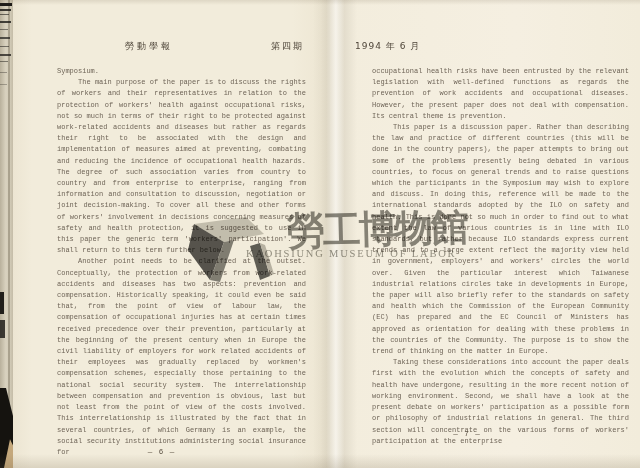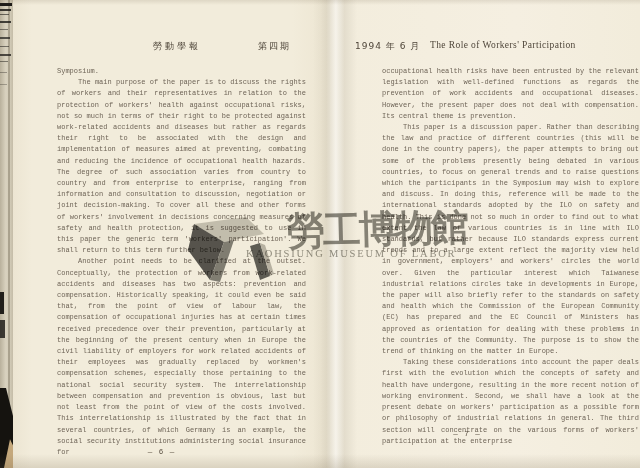--- a/index.html
+++ b/index.html
@@ -105,34 +105,33 @@
   <div class="tick" style="top:84px;width:7px;height:1px;opacity:.3;"></div>
   <div class="edge-blob" style="left:0;top:292px;width:4px;height:22px;"></div>
   <div class="edge-blob" style="left:0;top:320px;width:5px;height:18px;opacity:.85;"></div>
 </div>
 <div class="corner-dark"></div>
 <div class="corner-tan"></div>
 
 <div class="spread">
 
   <div class="page page-left">
-    <div class="hdr cjk" style="left:140px;letter-spacing:3px;text-align:right;">勞動學報</div>
-    <div class="hdr cjk" style="left:245px;letter-spacing:2px;">第四期</div>
+    <div class="hdr cjk" style="left:112px;letter-spacing:3px;text-align:right;">勞動學報</div>
+    <div class="hdr cjk" style="left:258px;letter-spacing:2px;">第四期</div>
     <div class="body-col" style="left:44px;width:249px;">
       <p class="noindent">Symposium.</p>
       <p>The main purpose of the paper is to discuss the rights of workers and their representatives in relation to the protection of workers' health against occupational risks, not so much in terms of their right to be protected against work-related accidents and diseases but rather as regards their right to be associated with the design and implementation of measures aimed at preventing, combating and reducing the incidence of occupational health hazards. The degree of such association varies from country to country and from enterprise to enterprise, ranging from information and consultation to discussion, negotiation or joint decision-making. To cover all these and other forms of workers' involvement in decisions concerning measures of safety and health protection, it is suggested to use in this paper the generic term 'workers' participation'. We shall return to this term further below.</p>
       <p>Another point needs to be clarified at the outset. Conceptually, the protection of workers from work-related accidents and diseases has two aspects: prevention and compensation. Historically speaking, it could even be said that, from the point of view of labour law, the compensation of occupational injuries has at certain times received precedence over their prevention, particularly at the beginning of the present century when in Europe the civil liability of employers for work related accidents of their employees was gradually replaced by workmen's compensation schemes, especially those pertaining to the national social security system. The interrelationship between compensation and prevention is obvious, last but not least from the point of view of the costs involved. This interrelationship is illustrated by the fact that in several countries, of which Germany is an example, the social security institutions administering social insurance for</p>
     </div>
     <div class="pagenum" style="top:448px;left:-10px;">— 6 —</div>
   </div>
 
   <div class="page page-right">
     <div class="hdr cjk" style="left:25px;letter-spacing:1px;">1994 年 6 月</div>
-    <div class="hdr title-serif" style="left:100px;">The Role of Workers' Participation</div>
-    <div class="body-col" style="left:52px;width:257px;">
+    <div class="body-col" style="left:42px;width:257px;">
       <p class="noindent">occupational health risks have been entrusted by the relevant legislation with well-defined functions as regards the prevention of work accidents and occupational diseases. However, the present paper does not deal with compensation. Its central theme is prevention.</p>
       <p>This paper is a discussion paper. Rather than describing the law and practice of different countries (this will be done in the country papers), the paper attempts to bring out some of the problems presently being debated in various countries, to focus on general trends and to raise questions which the participants in the Symposium may wish to explore and discuss. In doing this, reference will be made to the international standards adopted by the ILO on safety and health. This is done not so much in order to find out to what extent the law of various countries is in line with ILO standards, but rather because ILO standards express current trends and to a large extent reflect the majority view held in government, employers' and workers' circles the world over. Given the particular interest which Taiwanese industrial relations circles take in developments in Europe, the paper will also briefly refer to the standards on safety and health which the Commission of the European Community (EC) has prepared and the EC Council of Ministers has approved as orientation for dealing with these problems in the countries of the Community. The purpose is to show the trend of thinking on the matter in Europe.</p>
       <p>Taking these considerations into account the paper deals first with the evolution which the concepts of safety and health have undergone, resulting in the more recent notion of working environment. Second, we shall have a look at the present debate on workers' participation as a possible form or philosophy of industrial relations in general. The third section will concentrate on the various forms of workers' participation at the enterprise</p>
     </div>
     <div class="pagenum" style="top:430px;left:-18px;">— 7 —</div>
   </div>
 
   <div class="gutter"></div>
 </div>
 

